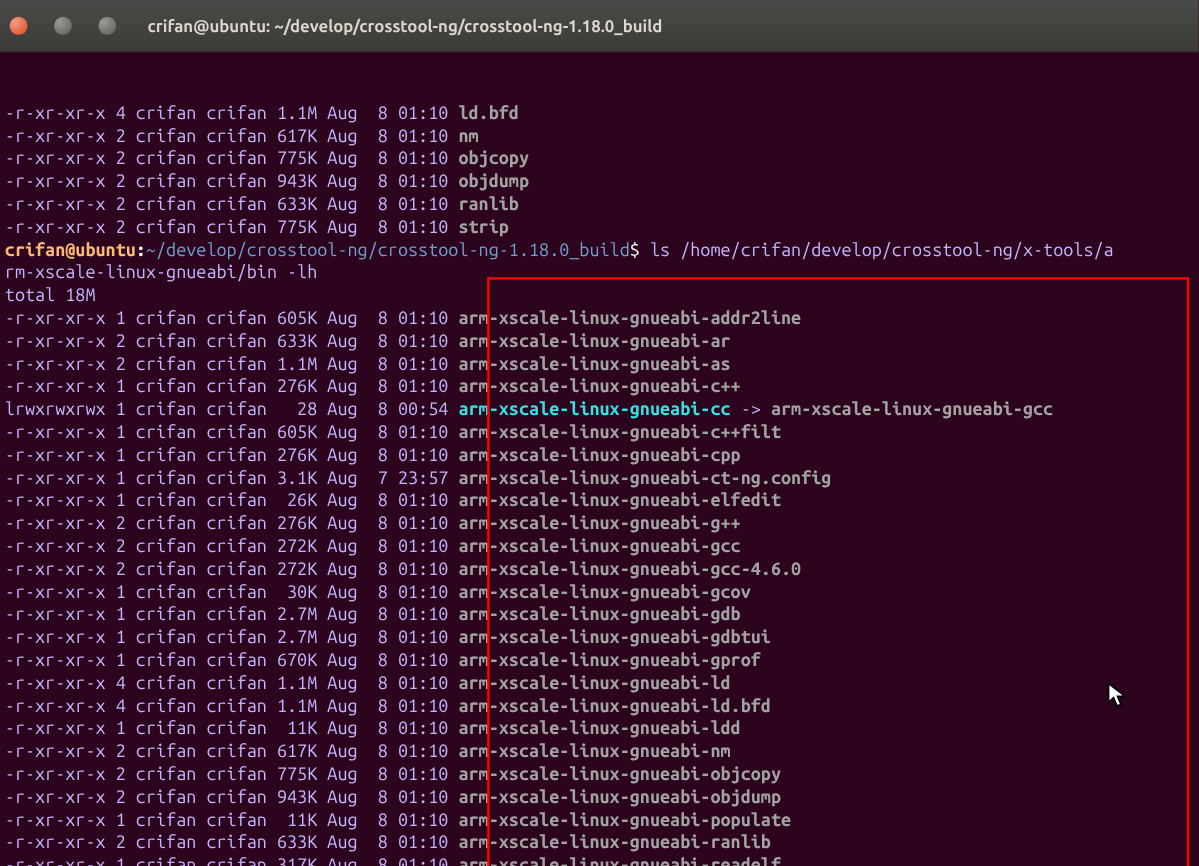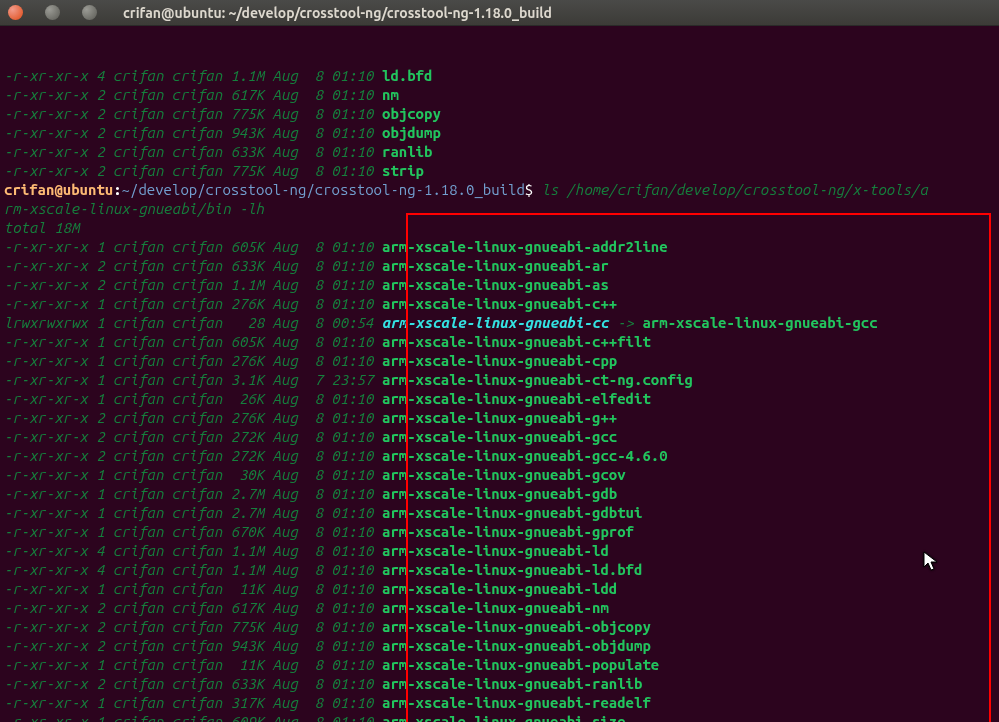--- a/index.html
+++ b/index.html
@@ -11,21 +11,21 @@
     font-family: "Ubuntu Mono", "DejaVu Sans Mono", monospace;
   }
   .window {
     width: 999px;
     height: 722px;
     background: #2c041e;
     display: flex;
     flex-direction: column;
   }
   .titlebar {
-    height: 26px;
+    height: 44px;
     background: linear-gradient(to bottom, #4a4a48, #3c3b37);
     display: flex;
     align-items: center;
     padding: 0 8px;
     gap: 22px;
     border-bottom: 1px solid #2a2a28;
   }
   .tb-btn {
     width: 15px;
     height: 15px;
@@ -46,23 +46,23 @@
     flex: 1;
     background: #2c041e;
     color: #d0d0d0;
     font-size: 15px;
     line-height: 19px;
     padding: 2px 4px 2px 4px;
     white-space: pre;
     position: relative;
     overflow: hidden;
   }
-  .perm, .wht { color: #15803d; font-style: italic; }
-  .grn { color: #22c55e; font-weight: bold; }
-  .cyn { color: #34e2e2; font-weight: bold; font-style: italic; }
+  .perm, .wht { color: #c4b5fd; }
+  .grn { color: #a3a3a3; font-weight: bold; }
+  .cyn { color: #34e2e2; font-weight: bold; }
   .promptUser { color: #fdba74; font-weight: bold; }
   .promptColon { color: #ffffff; font-weight: bold; }
   .promptPath { color: #729fcf; font-weight: normal; }
   .promptEnd { color: #ffffff; }
   .redbox {
     position: absolute;
     border: 2px solid #ff0000;
     pointer-events: none;
   }
   .mouse-cursor {

